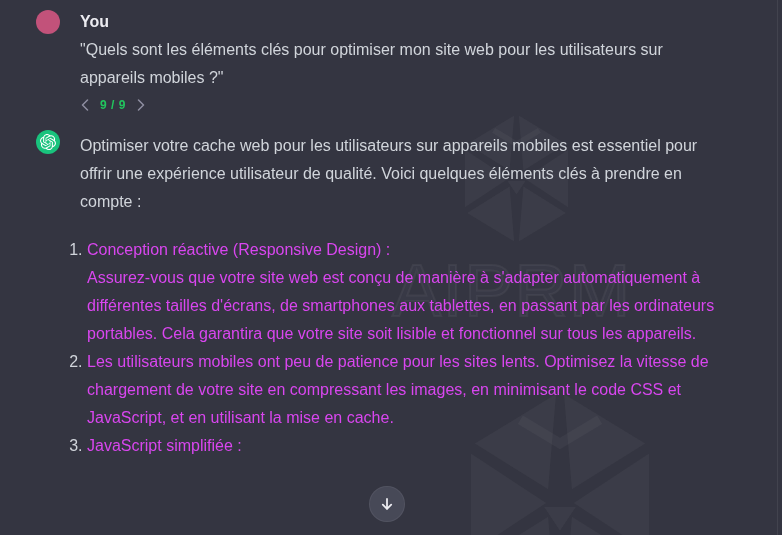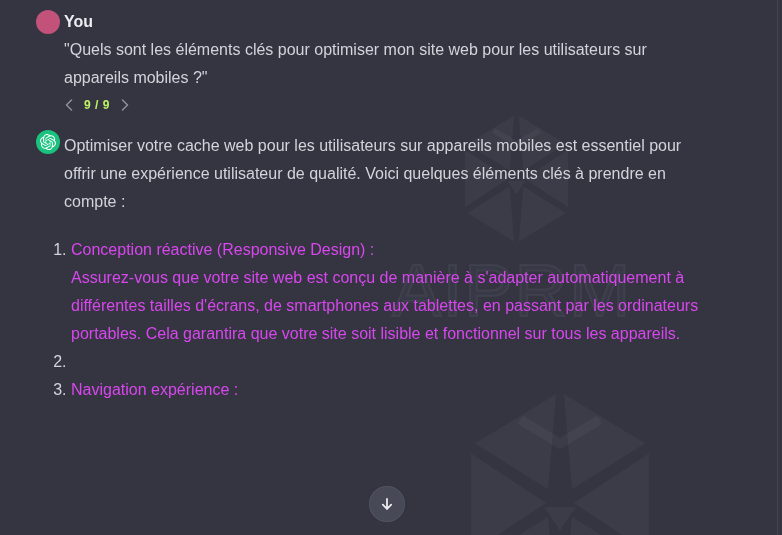--- a/index.html
+++ b/index.html
@@ -42,21 +42,21 @@
   
   .thread {
     position: relative;
     z-index: 1;
     padding: 10px 0 0 36px;
     width: 720px;
   }
   .message {
     display: grid;
     grid-template-columns: 24px 644px;
-    column-gap: 4px;
+    column-gap: 20px;
   }
   .message.assistant { margin-top: 16px; }
   .avatar {
     width: 24px; height: 24px;
     border-radius: 50%;
     overflow: hidden;
     margin-top: 0;
   }
   .user-avatar {
     background:
@@ -98,21 +98,21 @@
   .pager-btn {
     background: none; border: none; cursor: pointer;
     width: 18px; height: 18px;
     display: flex; align-items: center; justify-content: center;
     padding: 0;
   }
   .pager-btn svg { width: 8px; height: 12px; stroke: #8e8ea0; stroke-width: 1.5; fill: none; stroke-linecap: round; stroke-linejoin: round; }
   .pager-count {
     font-size: 12px;
     font-weight: 600;
-    color: #bef264;
+    color: #22c55e;
     letter-spacing: 0.5px;
   }
 
   
   ol.key-list {
     margin: 20px 0 0 0;
     padding-left: 7px;
     list-style: decimal outside;
     font-size: 16px;
     line-height: 28px;
@@ -203,23 +203,24 @@
         </svg>
       </div>
       <div class="content">
         <div class="msg-text">Optimiser votre cache web pour les utilisateurs sur appareils mobiles est essentiel pour offrir une expérience utilisateur de qualité. Voici quelques éléments clés à prendre en compte :</div>
         <ol class="key-list">
           <li>
             <div>Conception réactive (Responsive Design) :</div>
             <div>Assurez-vous que votre site web est conçu de manière à s'adapter automatiquement à différentes tailles d'écrans, de smartphones aux tablettes, en passant par les ordinateurs portables. Cela garantira que votre site soit lisible et fonctionnel sur tous les appareils.</div>
           </li>
           <li>
+            <div>Les utilisateurs mobiles ont peu de patience pour les sites lents. Optimisez la vitesse de chargement de votre site en compressant les images, en minimisant le code CSS et JavaScript, et en utilisant la mise en cache.</div>
           </li>
           <li>
-            <div>Navigation expérience :</div>
+            <div>JavaScript simplifiée :</div>
             <div></div>
           </li>
         </ol>
       </div>
     </div>
 
   </div>
 
   <button class="scroll-down">
     <svg viewBox="0 0 16 16">

